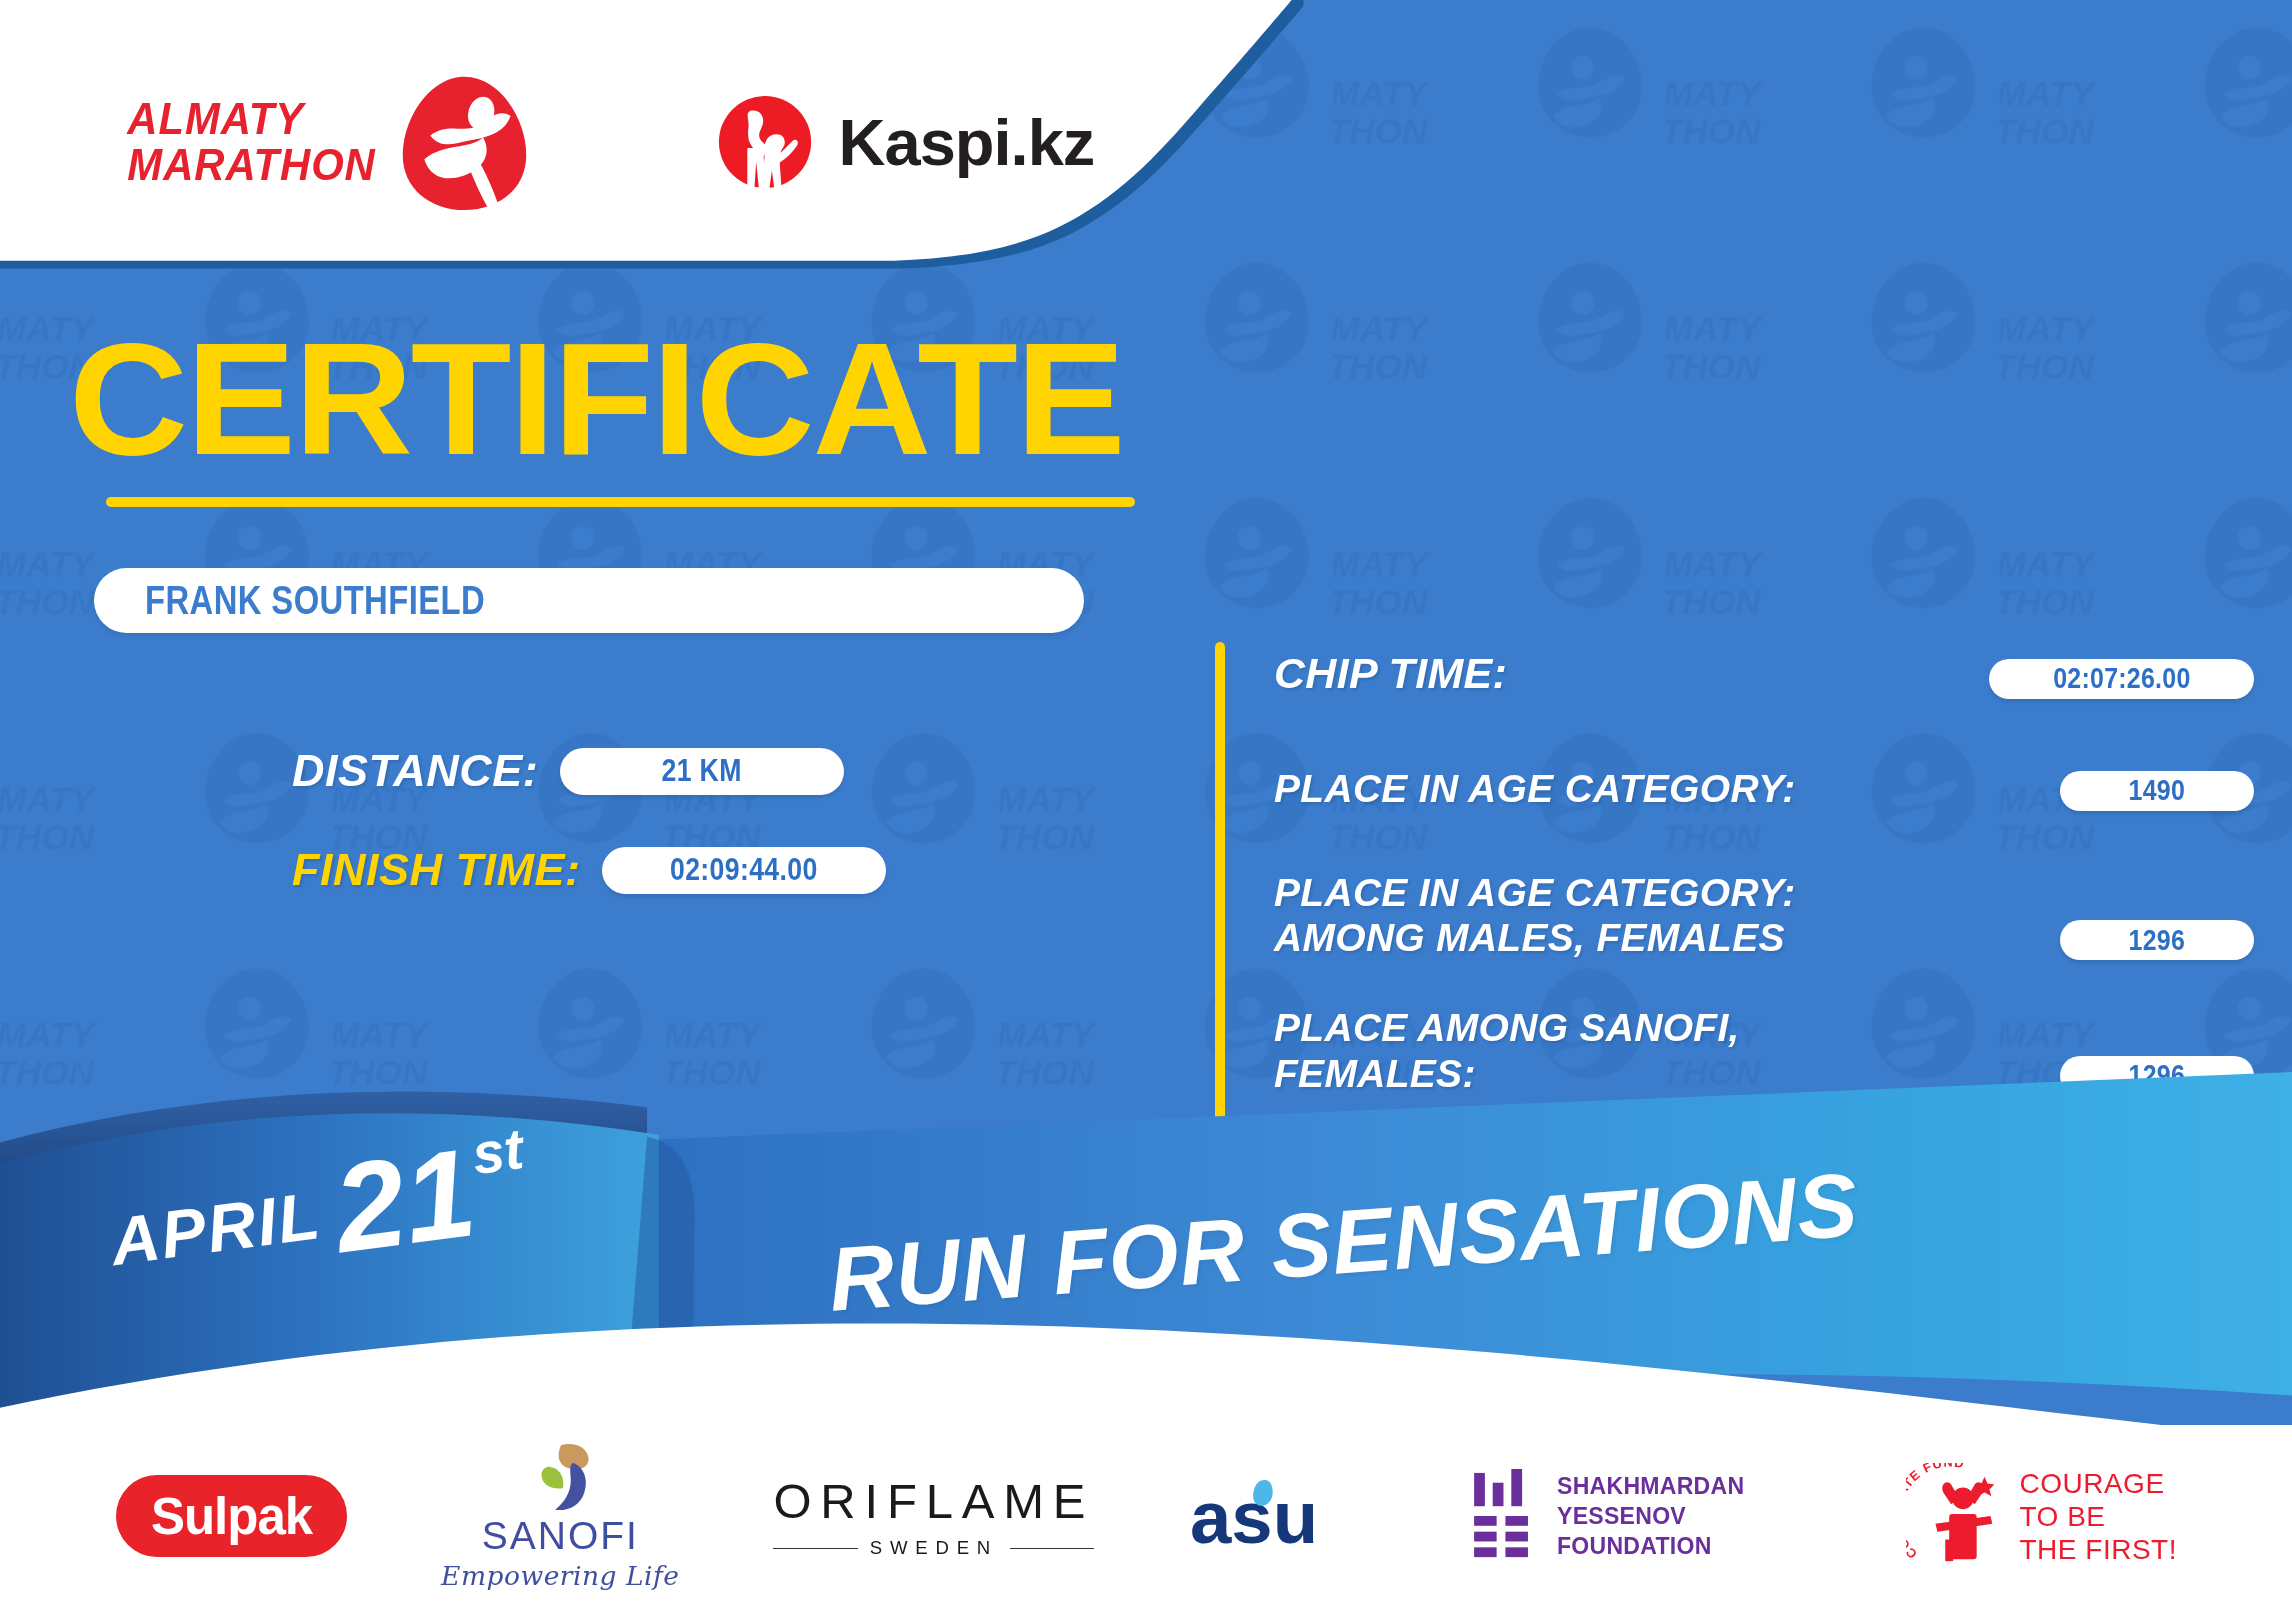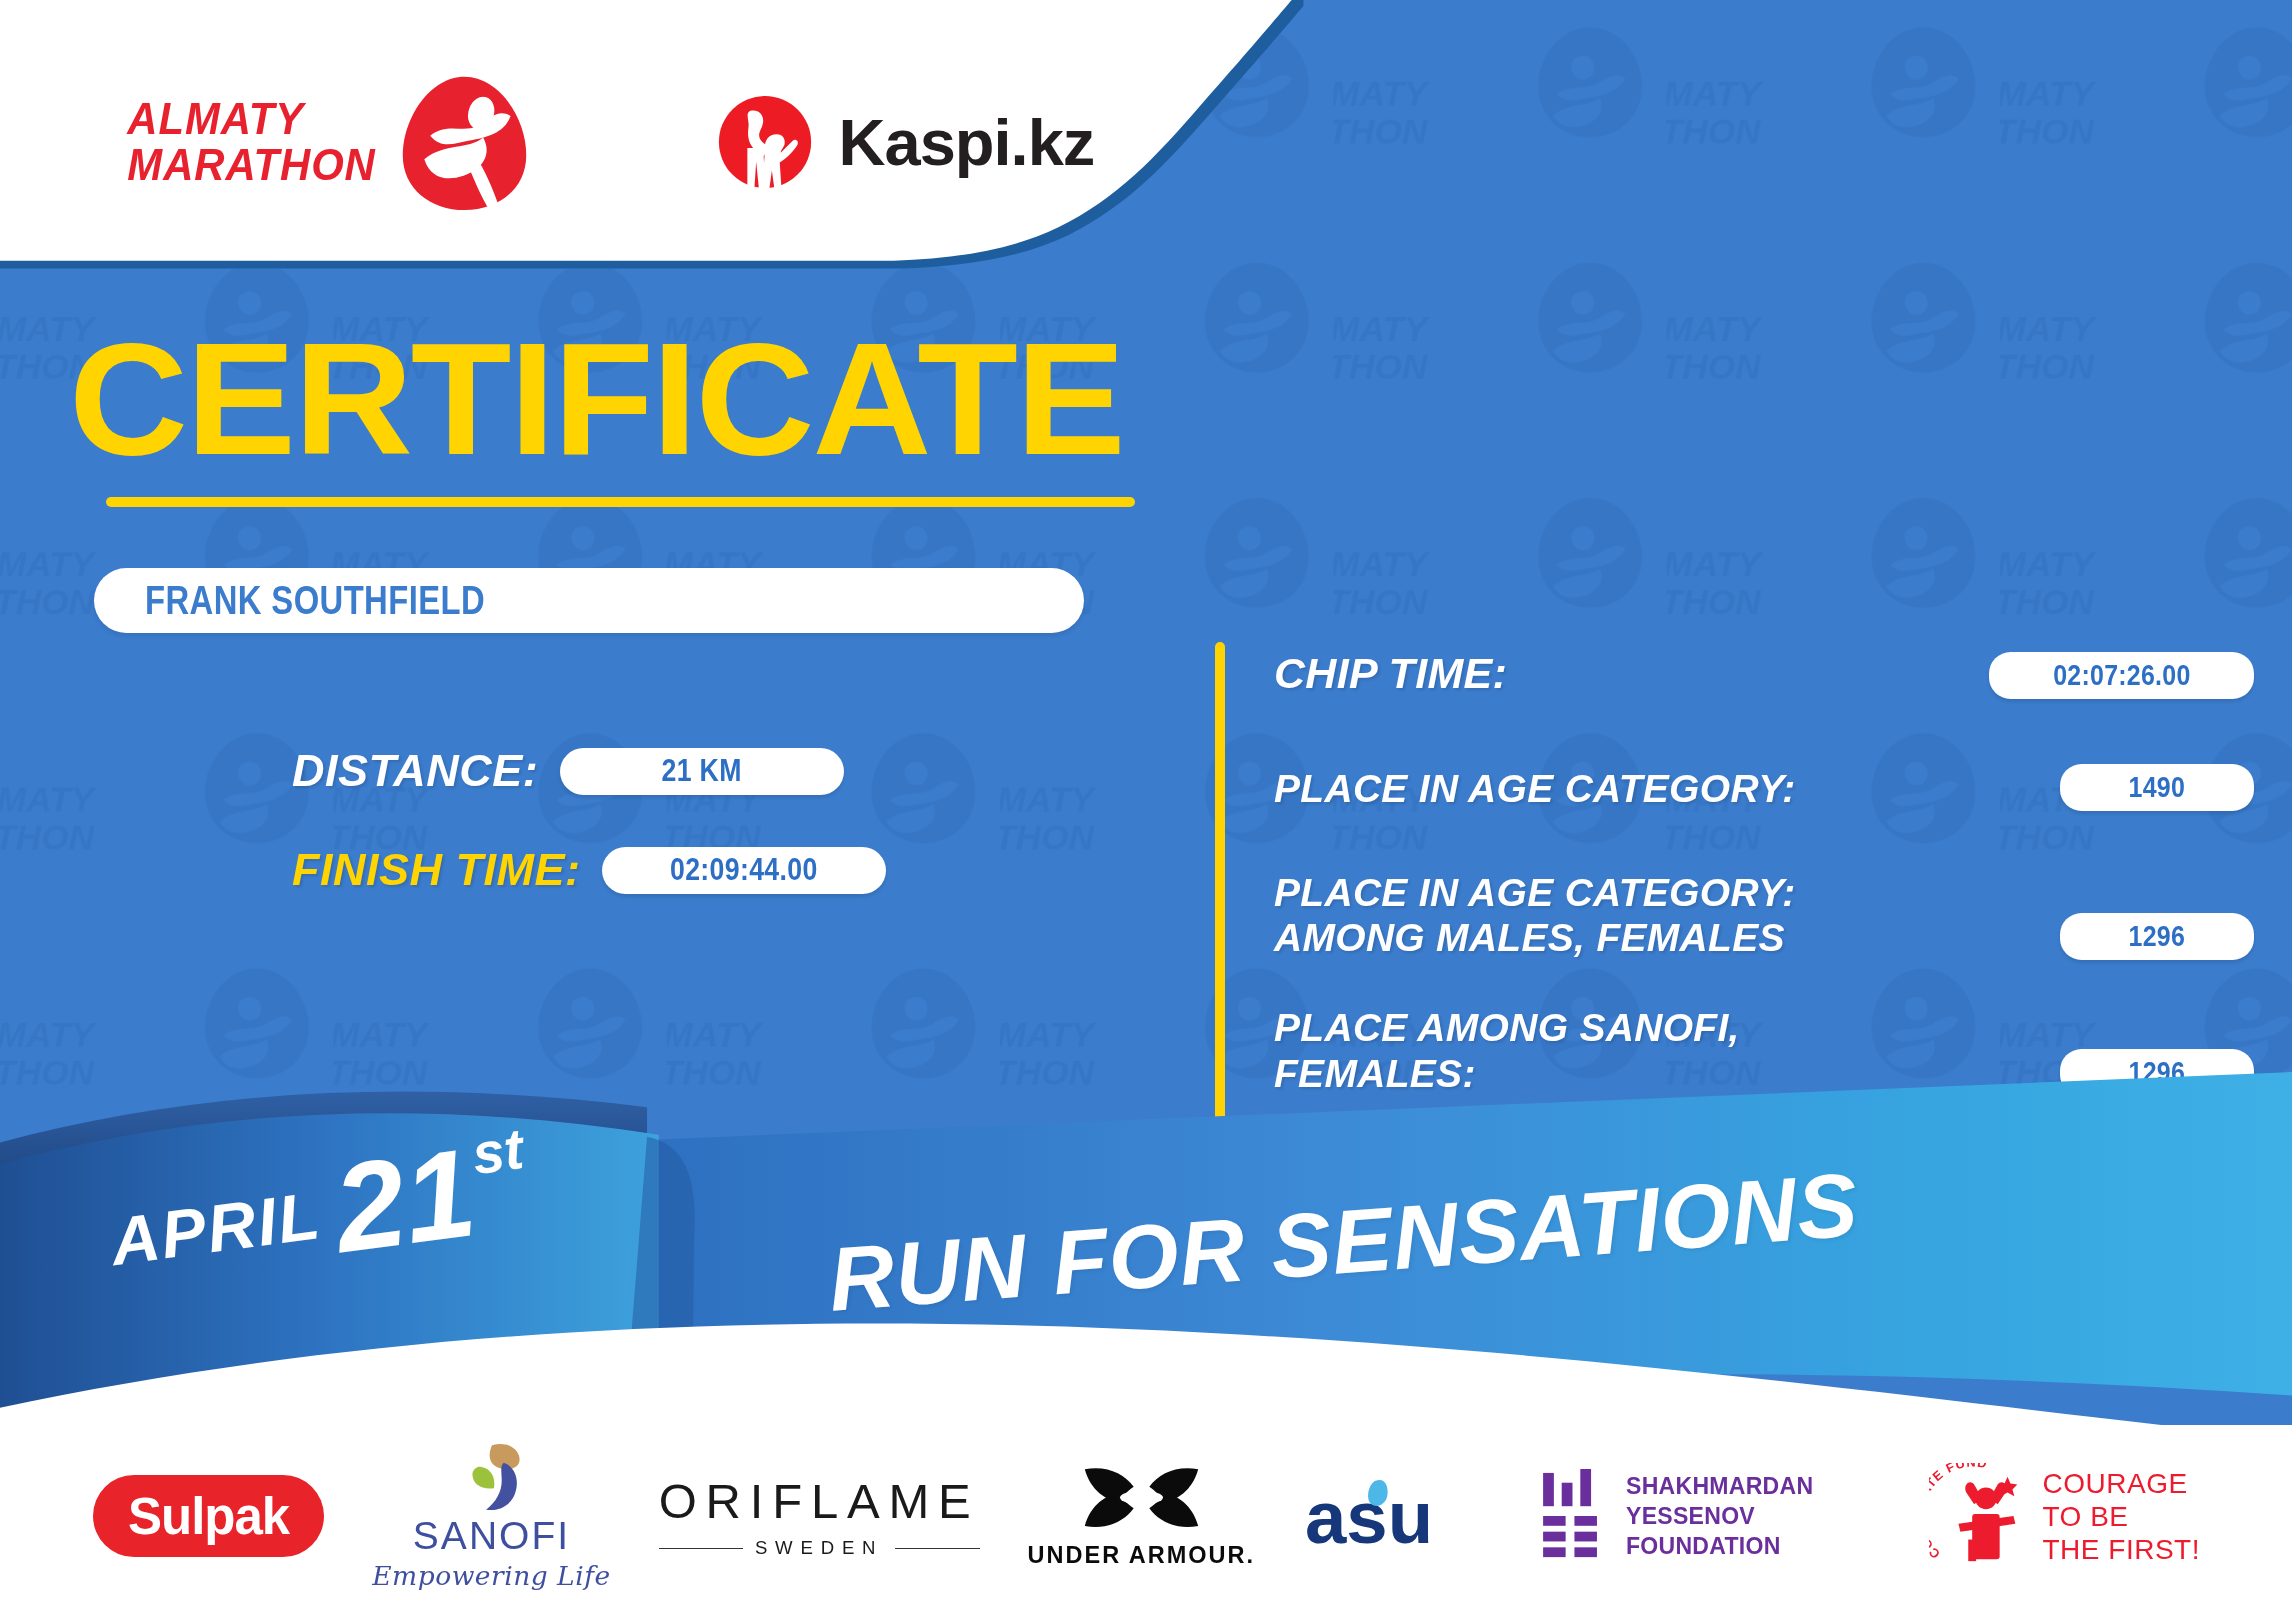--- a/index.html
+++ b/index.html
@@ -140,21 +140,21 @@
   .stat-label{
     font-weight:bold;font-style:italic;
     color:#ffffff;font-size:39px;line-height:1.16;
     letter-spacing:0.3px;
     text-shadow:2px 2px 2.9px rgba(0,0,0,.13);
     max-width:686px;
     padding-top:2px;
   }
   .stat-pill{
     flex:none;
-    width:194px;height:47px;background:#fff;border-radius:21.6px;
+    width:194px;height:40px;background:#fff;border-radius:21.6px;
     display:flex;align-items:center;justify-content:center;
     box-shadow:0 2.9px 3.9px rgba(0,0,0,.10);
     margin-top:2px;
   }
   .stat-pill.wide{width:265px;}
   .stat-pill span{
     color:#2d6fc4;font-weight:bold;font-size:29px;
     transform:scaleX(.86);letter-spacing:0.3px;
   }
   .stat.r1 .stat-label{font-size:43px;}
@@ -437,30 +437,20 @@
 
     <div class="sp sp-oriflame">
       <span class="nm">ORIFLAME</span>
       <span class="sub">
         <i class="ln"></i>
         <span class="sw">SWEDEN</span>
         <i class="ln"></i>
       </span>
     </div>
 
-    <div class="sp sp-ua">
-      <svg width="129" height="73" viewBox="0 0 132 74">
-        <path d="M8 6 C30 2 48 10 58 24 C50 30 46 34 44 40 C30 38 14 28 8 6 Z" fill="#0b0b0b"></path>
-        <path d="M124 6 C102 2 84 10 74 24 C82 30 86 34 88 40 C102 38 118 28 124 6 Z" fill="#0b0b0b"></path>
-        <path d="M8 64 C30 68 48 60 58 46 C50 40 46 36 44 30 C30 32 14 42 8 64 Z" fill="#0b0b0b"></path>
-        <path d="M124 64 C102 68 84 60 74 46 C82 40 86 36 88 30 C102 32 118 42 124 64 Z" fill="#0b0b0b"></path>
-        <ellipse cx="66" cy="35" rx="22" ry="7" fill="#ffffff"></ellipse>
-      </svg>
-      <span class="nm">UNDER ARMOUR.</span>
-    </div>
 
     <div class="sp sp-asu">
       <svg width="186" height="90" viewBox="0 0 190 92">
         <text x="2" y="74" font-family="Liberation Sans, sans-serif" font-size="76" font-weight="600" fill="#16387a">asu</text>
         <path d="M74 10 c10 -4 14 6 12 16 c-2 8 -10 12 -16 8 c-6 -4 -4 -20 4 -24 Z" fill="#4db8e8"></path>
       </svg>
     </div>
 
     <div class="sp sp-sye">
       <svg width="69" height="94" viewBox="0 0 70 96">

